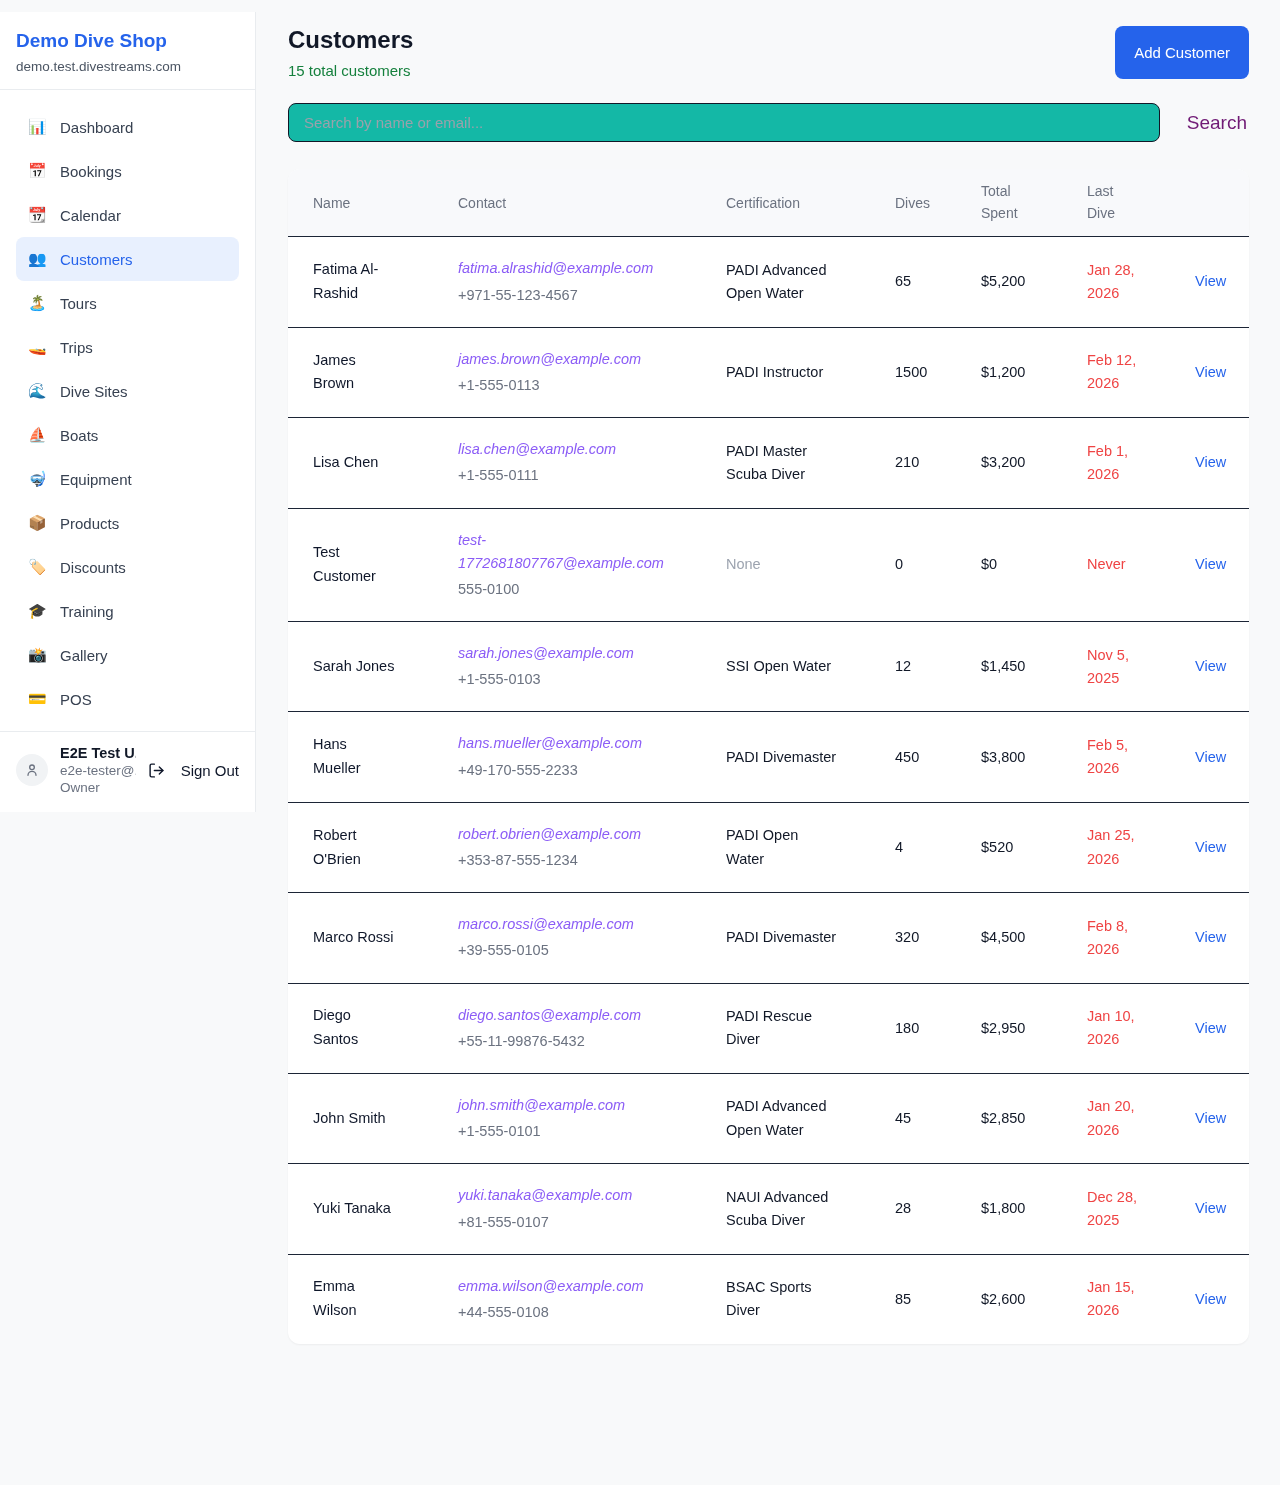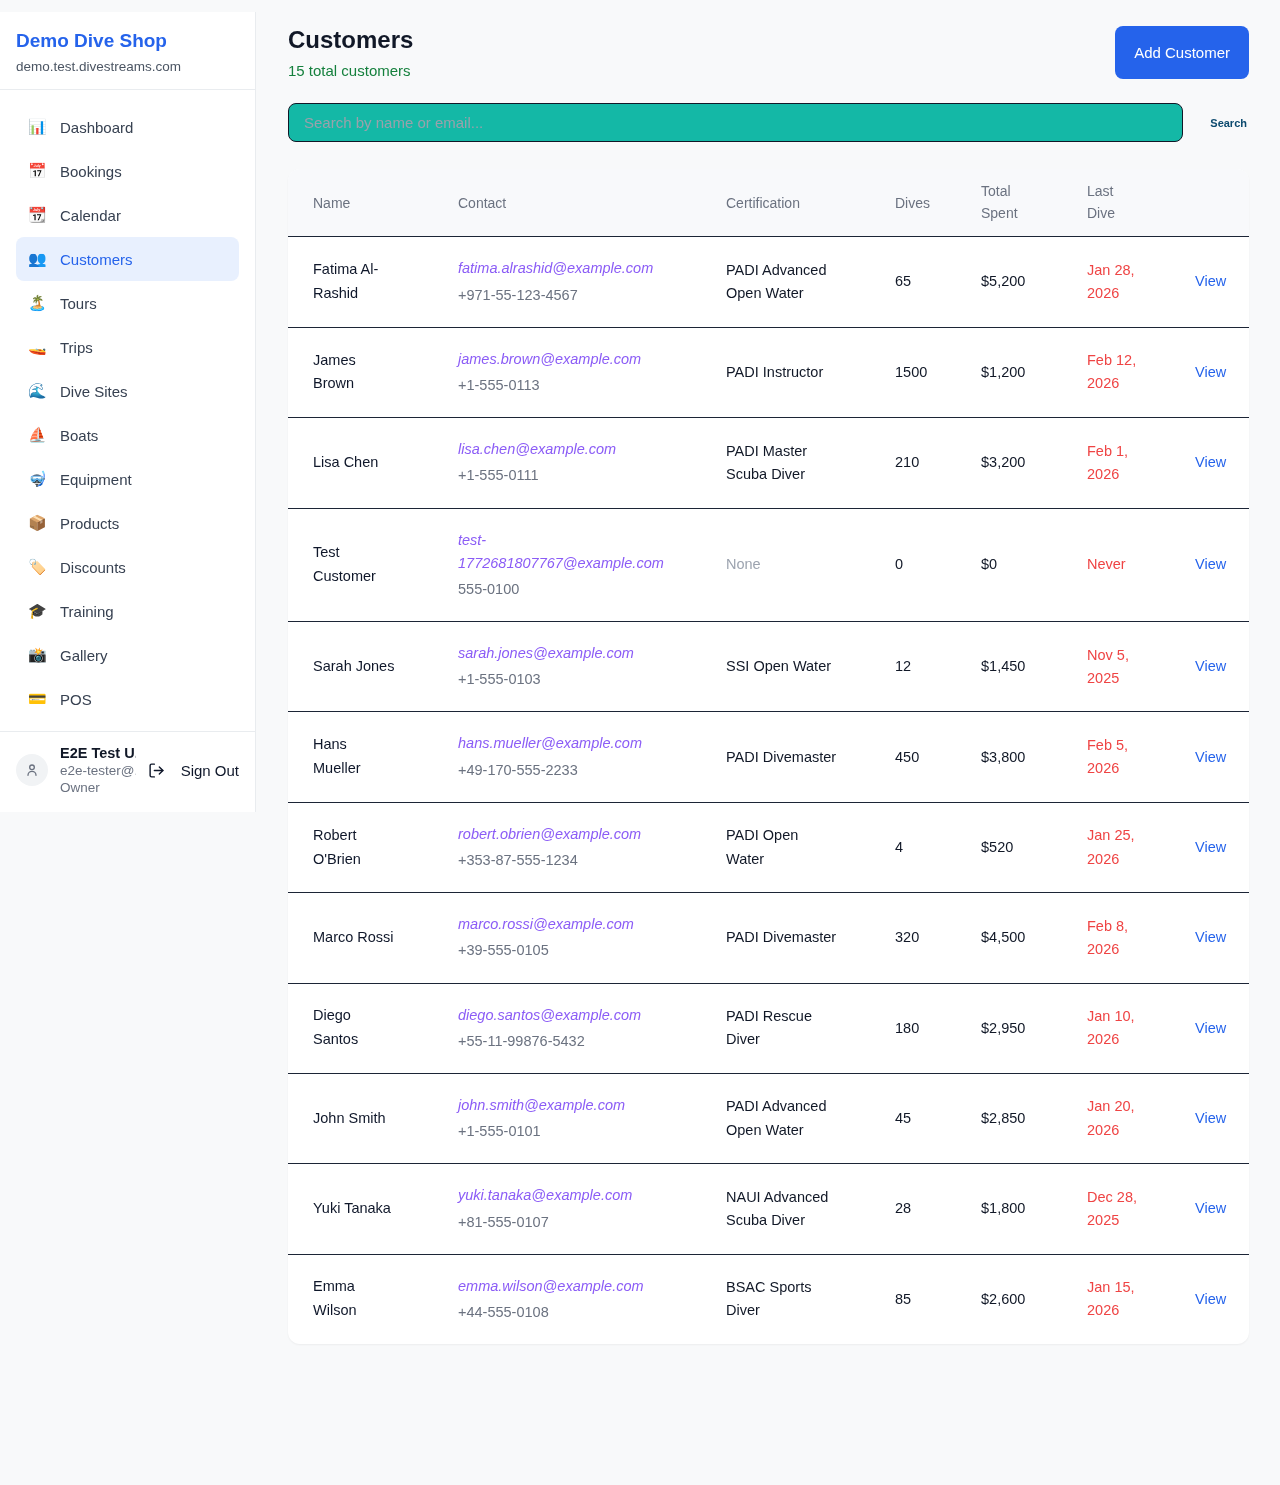--- a/index.html
+++ b/index.html
@@ -60,22 +60,22 @@
     font-family: inherit;
   }
   .search-row { display: flex; align-items: center; gap: 25px; margin-top: 24px; }
   .search-input {
     flex: 1; height: 39px; background: #14b8a6;
     border: 1px solid #111827; border-radius: 8px;
     padding: 0 15px; font-size: 15px; color: #111827; font-family: inherit;
   }
   .search-input::placeholder { color: #9aa1ab; }
   .search-btn {
-    background: none; border: none; font-size: 11px; color: #0c4a6e;
-    cursor: pointer; font-family: inherit; padding: 6px 2px; font-weight: bold;
+    background: none; border: none; font-size: 19px; color: #701a75;
+    cursor: pointer; font-family: inherit; padding: 6px 2px;
   }
 
   
   .table-card {
     margin-top: 27px; background: #ffffff; border-radius: 12px;
     box-shadow: 0 1px 2px rgba(0,0,0,.05); overflow: hidden;
   }
   table { width: 100%; border-collapse: collapse; table-layout: fixed; }
   thead th {
     background: #f8f9fb; text-align: left;

